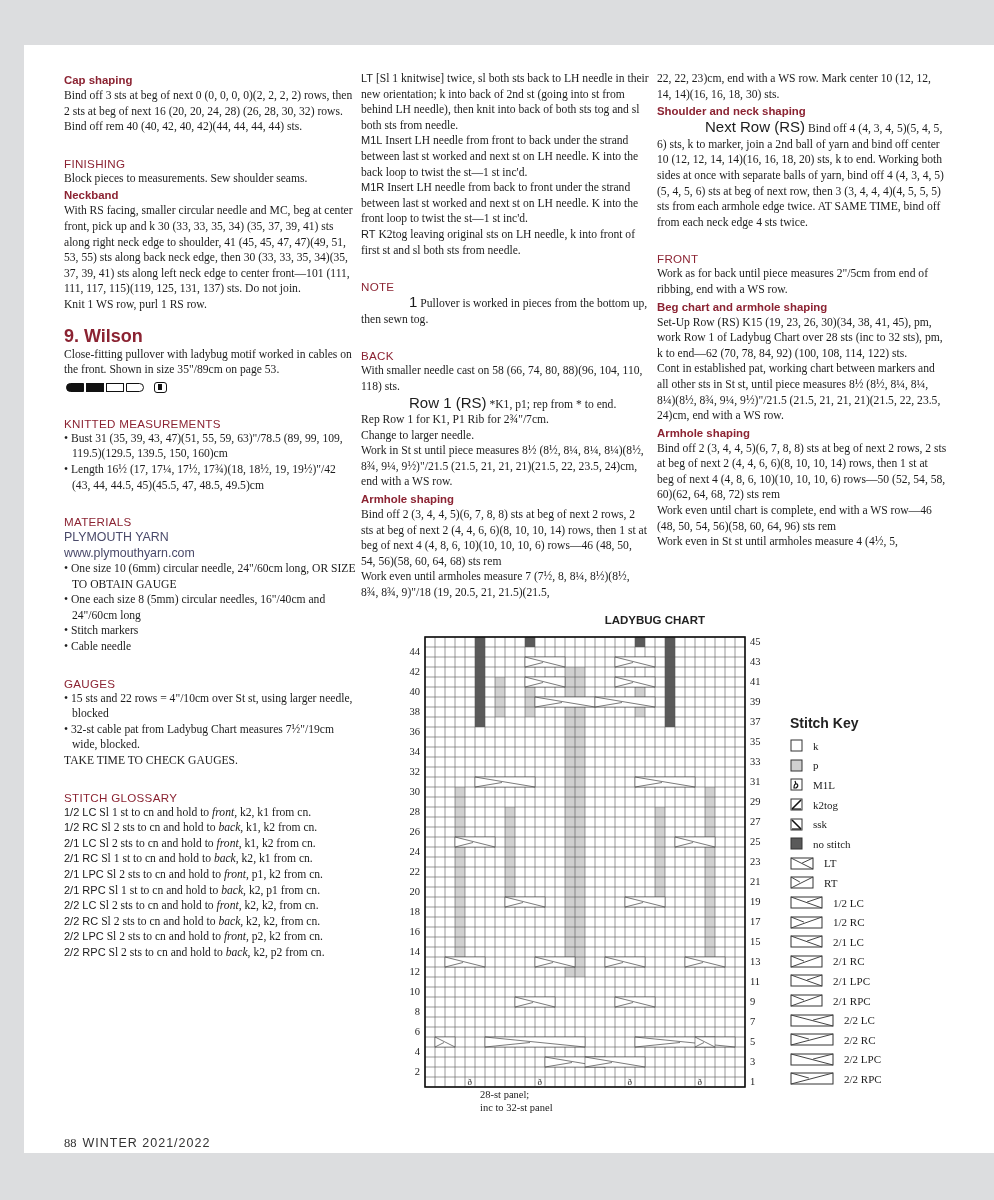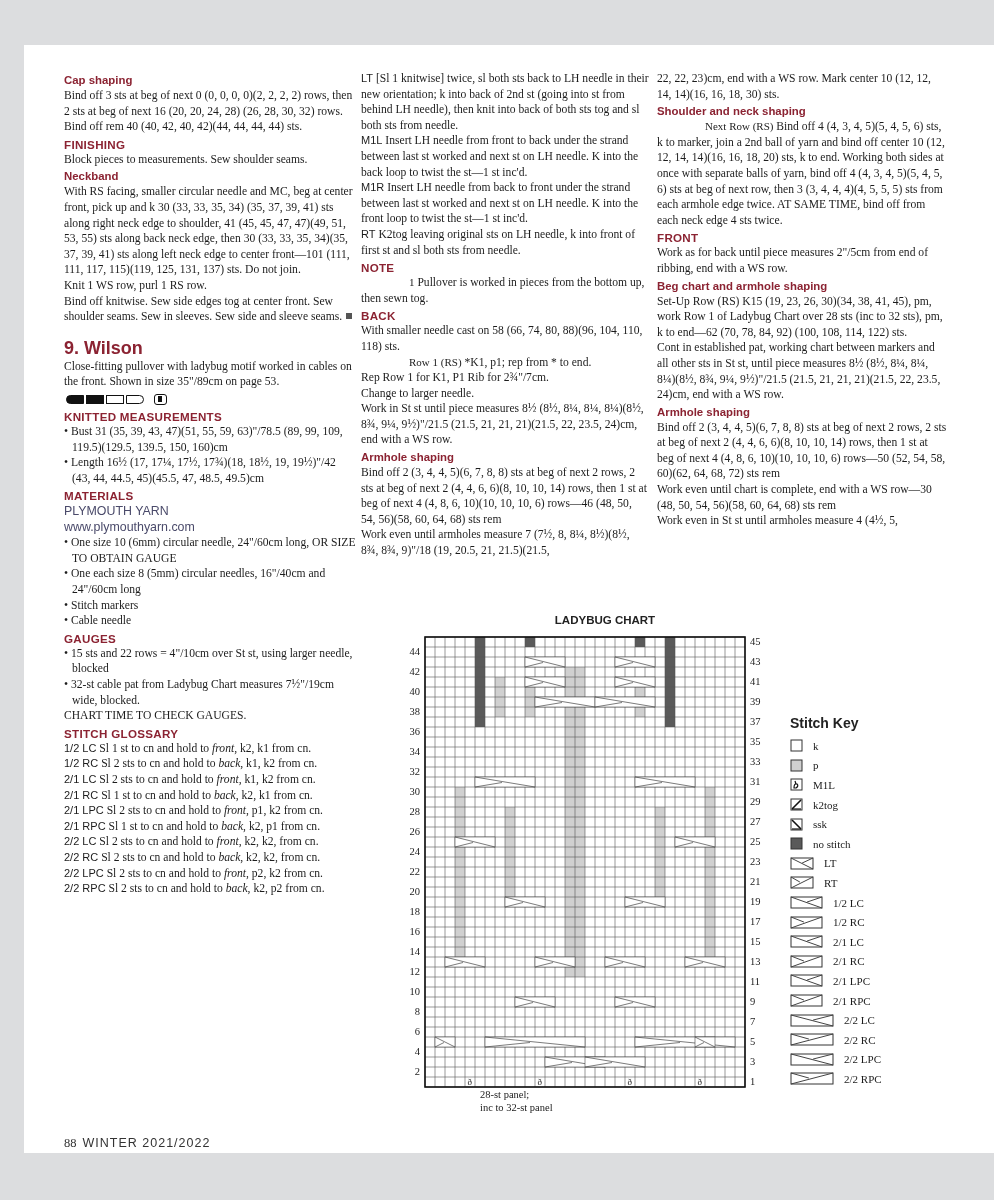--- a/index.html
+++ b/index.html
@@ -8,41 +8,41 @@
     font-family: "Liberation Serif", serif; color: #1c1c1c;
   }
   .page {
     position: absolute; left: 24px; top: 45px; width: 980px; height: 1108px; background: #ffffff;
   }
   .col { position: absolute; top: 26px; font-size: 11.6px; line-height: 15.6px; }
   .col1 { left: 40px; width: 292px; }
   .col2 { left: 337px; width: 288px; }
   .col3 { left: 633px; width: 290px; }
   .h-sub { font-family: "Liberation Sans", sans-serif; font-weight: bold; color: #8b2332; font-size: 11.4px; line-height: 15px; margin-top: 2px; }
-  .h-sec { font-family: "Liberation Sans", sans-serif; font-weight: bold; color: #8b2332; font-size: 11.6px; letter-spacing: 0.3px; line-height: 15px; margin-top: 2px; }
+  .h-sec { font-family: "Liberation Sans", sans-serif; font-weight: normal; color: #8b2332; font-size: 11.6px; letter-spacing: 0.3px; line-height: 15px; margin-top: 21px; }
   .h-title { font-family: "Liberation Sans", sans-serif; font-weight: bold; color: #8b2332; font-size: 18px; line-height: 22px; margin-top: 12px; }
   .p { margin: 0; }
-  .lead { font-family: Liberation Serif, serif; font-size: 11px; padding-left: 48px; }
+  .lead { font-family: Liberation Sans, sans-serif; font-size: 15px; padding-left: 48px; }
   .bullet { padding-left: 8px; text-indent: -8px; margin: 0; }
   .brand { font-family: "Liberation Sans", sans-serif; color: #4a4a6a; font-size: 12.4px; line-height: 16px; }
   .brand.url { font-size: 12.4px; }
   .end-mark { display: inline-block; width: 6px; height: 6px; background: #555; margin-left: 4px; vertical-align: 1px; }
   .skill { display: flex; align-items: center; gap: 2px; margin: 3px 0 2px 2px; height: 14px; }
   .skill .seg { width: 18px; height: 9px; border: 1.5px solid #111; box-sizing: border-box; }
   .skill .seg.f { background: #111; }
   .skill .seg.first { border-radius: 5px 0 0 5px; }
   .skill .seg.last { border-radius: 0 5px 5px 0; }
   .skill .weight { margin-left: 8px; width: 13px; height: 11px; border: 1.5px solid #111; border-radius: 3px; box-sizing: border-box; position: relative; }
   .skill .weight::after { content: ""; position: absolute; left: 3px; top: 1px; width: 4px; height: 6px; background: #111; }
   .gloss-row { margin: 0; }
   .gloss-term { font-family: "Liberation Sans", sans-serif; font-size: 11px; }
   .footer { position: absolute; left: 40px; top: 1091px; font-family: "Liberation Sans", sans-serif; font-size: 12.5px; color: #333; letter-spacing: 1px; }
   .footer .pg { font-family: "Liberation Serif", serif; margin-right: 6px; letter-spacing: 0; }
   
-  .chart-title { position: absolute; left: 505px; top: 614px; width: 200px; text-align: center; font-family: "Liberation Sans", sans-serif; font-weight: bold; font-size: 11.5px; color: #222; }
+  .chart-title { position: absolute; left: 505px; top: 614px; width: 200px; text-align: right; font-family: "Liberation Sans", sans-serif; font-weight: bold; font-size: 11.5px; color: #222; }
   #chart-svg { position: absolute; left: 0; top: 0; }
   .chart-caption { position: absolute; left: 480px; top: 1088px; width: 240px; text-align: left; font-size: 10.5px; line-height: 13px; color: #222; }
   .key { position: absolute; left: 790px; top: 715px; width: 140px; }
   .key-title { font-family: "Liberation Sans", sans-serif; font-weight: bold; font-size: 14px; color: #222; margin-bottom: 5px; }
   .key-row { display: flex; align-items: center; height: 19.6px; font-size: 11px; }
   .key-sym { flex: 0 0 auto; margin-right: 10px; }
 </style>
 </head>
 <body>
 
@@ -52,21 +52,20 @@
     <div class="h-sub">Cap shaping</div>
     <p class="p">Bind off 3 sts at beg of next 0 (0, 0, 0, 0)(2, 2, 2, 2) rows, then 2 sts at beg of next 16 (20, 20, 24, 28) (26, 28, 30, 32) rows.</p>
     <p class="p">Bind off rem 40 (40, 42, 40, 42)(44, 44, 44, 44) sts.</p>
 
     <div class="h-sec">FINISHING</div>
     <p class="p">Block pieces to measurements. Sew shoulder seams.</p>
 
     <div class="h-sub">Neckband</div>
     <p class="p">With RS facing, smaller circular needle and MC, beg at center front, pick up and k 30 (33, 33, 35, 34) (35, 37, 39, 41) sts along right neck edge to shoulder, 41 (45, 45, 47, 47)(49, 51, 53, 55) sts along back neck edge, then 30 (33, 33, 35, 34)(35, 37, 39, 41) sts along left neck edge to center front—101 (111, 111, 117, 115)(119, 125, 131, 137) sts. Do not join.</p>
     <p class="p">Knit 1 WS row, purl 1 RS row.</p>
-    <p class="p"><span>Bind off knitwise. Sew side edges tog at center front. Sew shoulder seams. Sew in sleeves. Sew side and sleeve seams.</span><span class="end-mark"></span></p>
 
     <div class="h-title">9. Wilson</div>
     <p class="p">Close-fitting pullover with ladybug motif worked in cables on the front. Shown in size 35"/89cm on page 53.</p>
     <div class="skill">
       <span class="seg f first"></span>
       <span class="seg f"></span>
       <span class="seg"></span>
       <span class="seg last"></span>
       <span class="weight"></span>
     </div>
@@ -79,21 +78,21 @@
     <div class="brand">PLYMOUTH YARN</div>
     <div class="brand url">www.plymouthyarn.com</div>
     <p class="bullet">• <span>One size 10 (6mm) circular needle, 24"/60cm long, OR SIZE TO OBTAIN GAUGE</span></p>
     <p class="bullet">• <span>One each size 8 (5mm) circular needles, 16"/40cm and 24"/60cm long</span></p>
     <p class="bullet">• <span>Stitch markers</span></p>
     <p class="bullet">• <span>Cable needle</span></p>
 
     <div class="h-sec">GAUGES</div>
     <p class="bullet">• <span>15 sts and 22 rows = 4"/10cm over St st, using larger needle, blocked</span></p>
     <p class="bullet">• <span>32-st cable pat from Ladybug Chart measures 7½"/19cm wide, blocked.</span></p>
-    <p class="p">CHART TIME TO CHECK GAUGES.</p>
+    <p class="p">TAKE TIME TO CHECK GAUGES.</p>
 
     <div class="h-sec">STITCH GLOSSARY</div>
     <div id="glossary-list">
         <p class="gloss-row"><span class="gloss-term">1/2 LC</span> <span>Sl 1 st to cn and hold to </span><i>front</i><span>, k2, k1 from cn.</span></p>
         <p class="gloss-row"><span class="gloss-term">1/2 RC</span> <span>Sl 2 sts to cn and hold to </span><i>back</i><span>, k1, k2 from cn.</span></p>
         <p class="gloss-row"><span class="gloss-term">2/1 LC</span> <span>Sl 2 sts to cn and hold to </span><i>front</i><span>, k1, k2 from cn.</span></p>
         <p class="gloss-row"><span class="gloss-term">2/1 RC</span> <span>Sl 1 st to cn and hold to </span><i>back</i><span>, k2, k1 from cn.</span></p>
         <p class="gloss-row"><span class="gloss-term">2/1 LPC</span> <span>Sl 2 sts to cn and hold to </span><i>front</i><span>, p1, k2 from cn.</span></p>
         <p class="gloss-row"><span class="gloss-term">2/1 RPC</span> <span>Sl 1 st to cn and hold to </span><i>back</i><span>, k2, p1 from cn.</span></p>
         <p class="gloss-row"><span class="gloss-term">2/2 LC</span> <span>Sl 2 sts to cn and hold to </span><i>front</i><span>, k2, k2, from cn.</span></p>
@@ -133,21 +132,21 @@
 
     <div class="h-sec">FRONT</div>
     <p class="p">Work as for back until piece measures 2"/5cm from end of ribbing, end with a WS row.</p>
 
     <div class="h-sub">Beg chart and armhole shaping</div>
     <p class="p">Set-Up Row (RS) K15 (19, 23, 26, 30)(34, 38, 41, 45), pm, work Row 1 of Ladybug Chart over 28 sts (inc to 32 sts), pm, k to end—62 (70, 78, 84, 92) (100, 108, 114, 122) sts.</p>
     <p class="p">Cont in established pat, working chart between markers and all other sts in St st, until piece measures 8½ (8½, 8¼, 8¼, 8¼)(8½, 8¾, 9¼, 9½)"/21.5 (21.5, 21, 21, 21)(21.5, 22, 23.5, 24)cm, end with a WS row.</p>
 
     <div class="h-sub">Armhole shaping</div>
     <p class="p">Bind off 2 (3, 4, 4, 5)(6, 7, 8, 8) sts at beg of next 2 rows, 2 sts at beg of next 2 (4, 4, 6, 6)(8, 10, 10, 14) rows, then 1 st at beg of next 4 (4, 8, 6, 10)(10, 10, 10, 6) rows—50 (52, 54, 58, 60)(62, 64, 68, 72) sts rem</p>
-    <p class="p">Work even until chart is complete, end with a WS row—30 (48, 50, 54, 56)(58, 60, 64, 68) sts rem</p>
+    <p class="p">Work even until chart is complete, end with a WS row—46 (48, 50, 54, 56)(58, 60, 64, 96) sts rem</p>
     <p class="p">Work even in St st until armholes measure 4 (4½, 5,</p>
   </div>
 
   <div class="footer"><span class="pg">88</span><span>WINTER 2021/2022</span></div>
 </div>
 
 <div class="chart-title">LADYBUG CHART</div>
 <svg id="chart-svg" width="994" height="1200">
     <rect x="425" y="637" width="320" height="450" fill="#fff"></rect>
     <rect x="565" y="667" width="10" height="310" fill="#d0d0d0"></rect>

